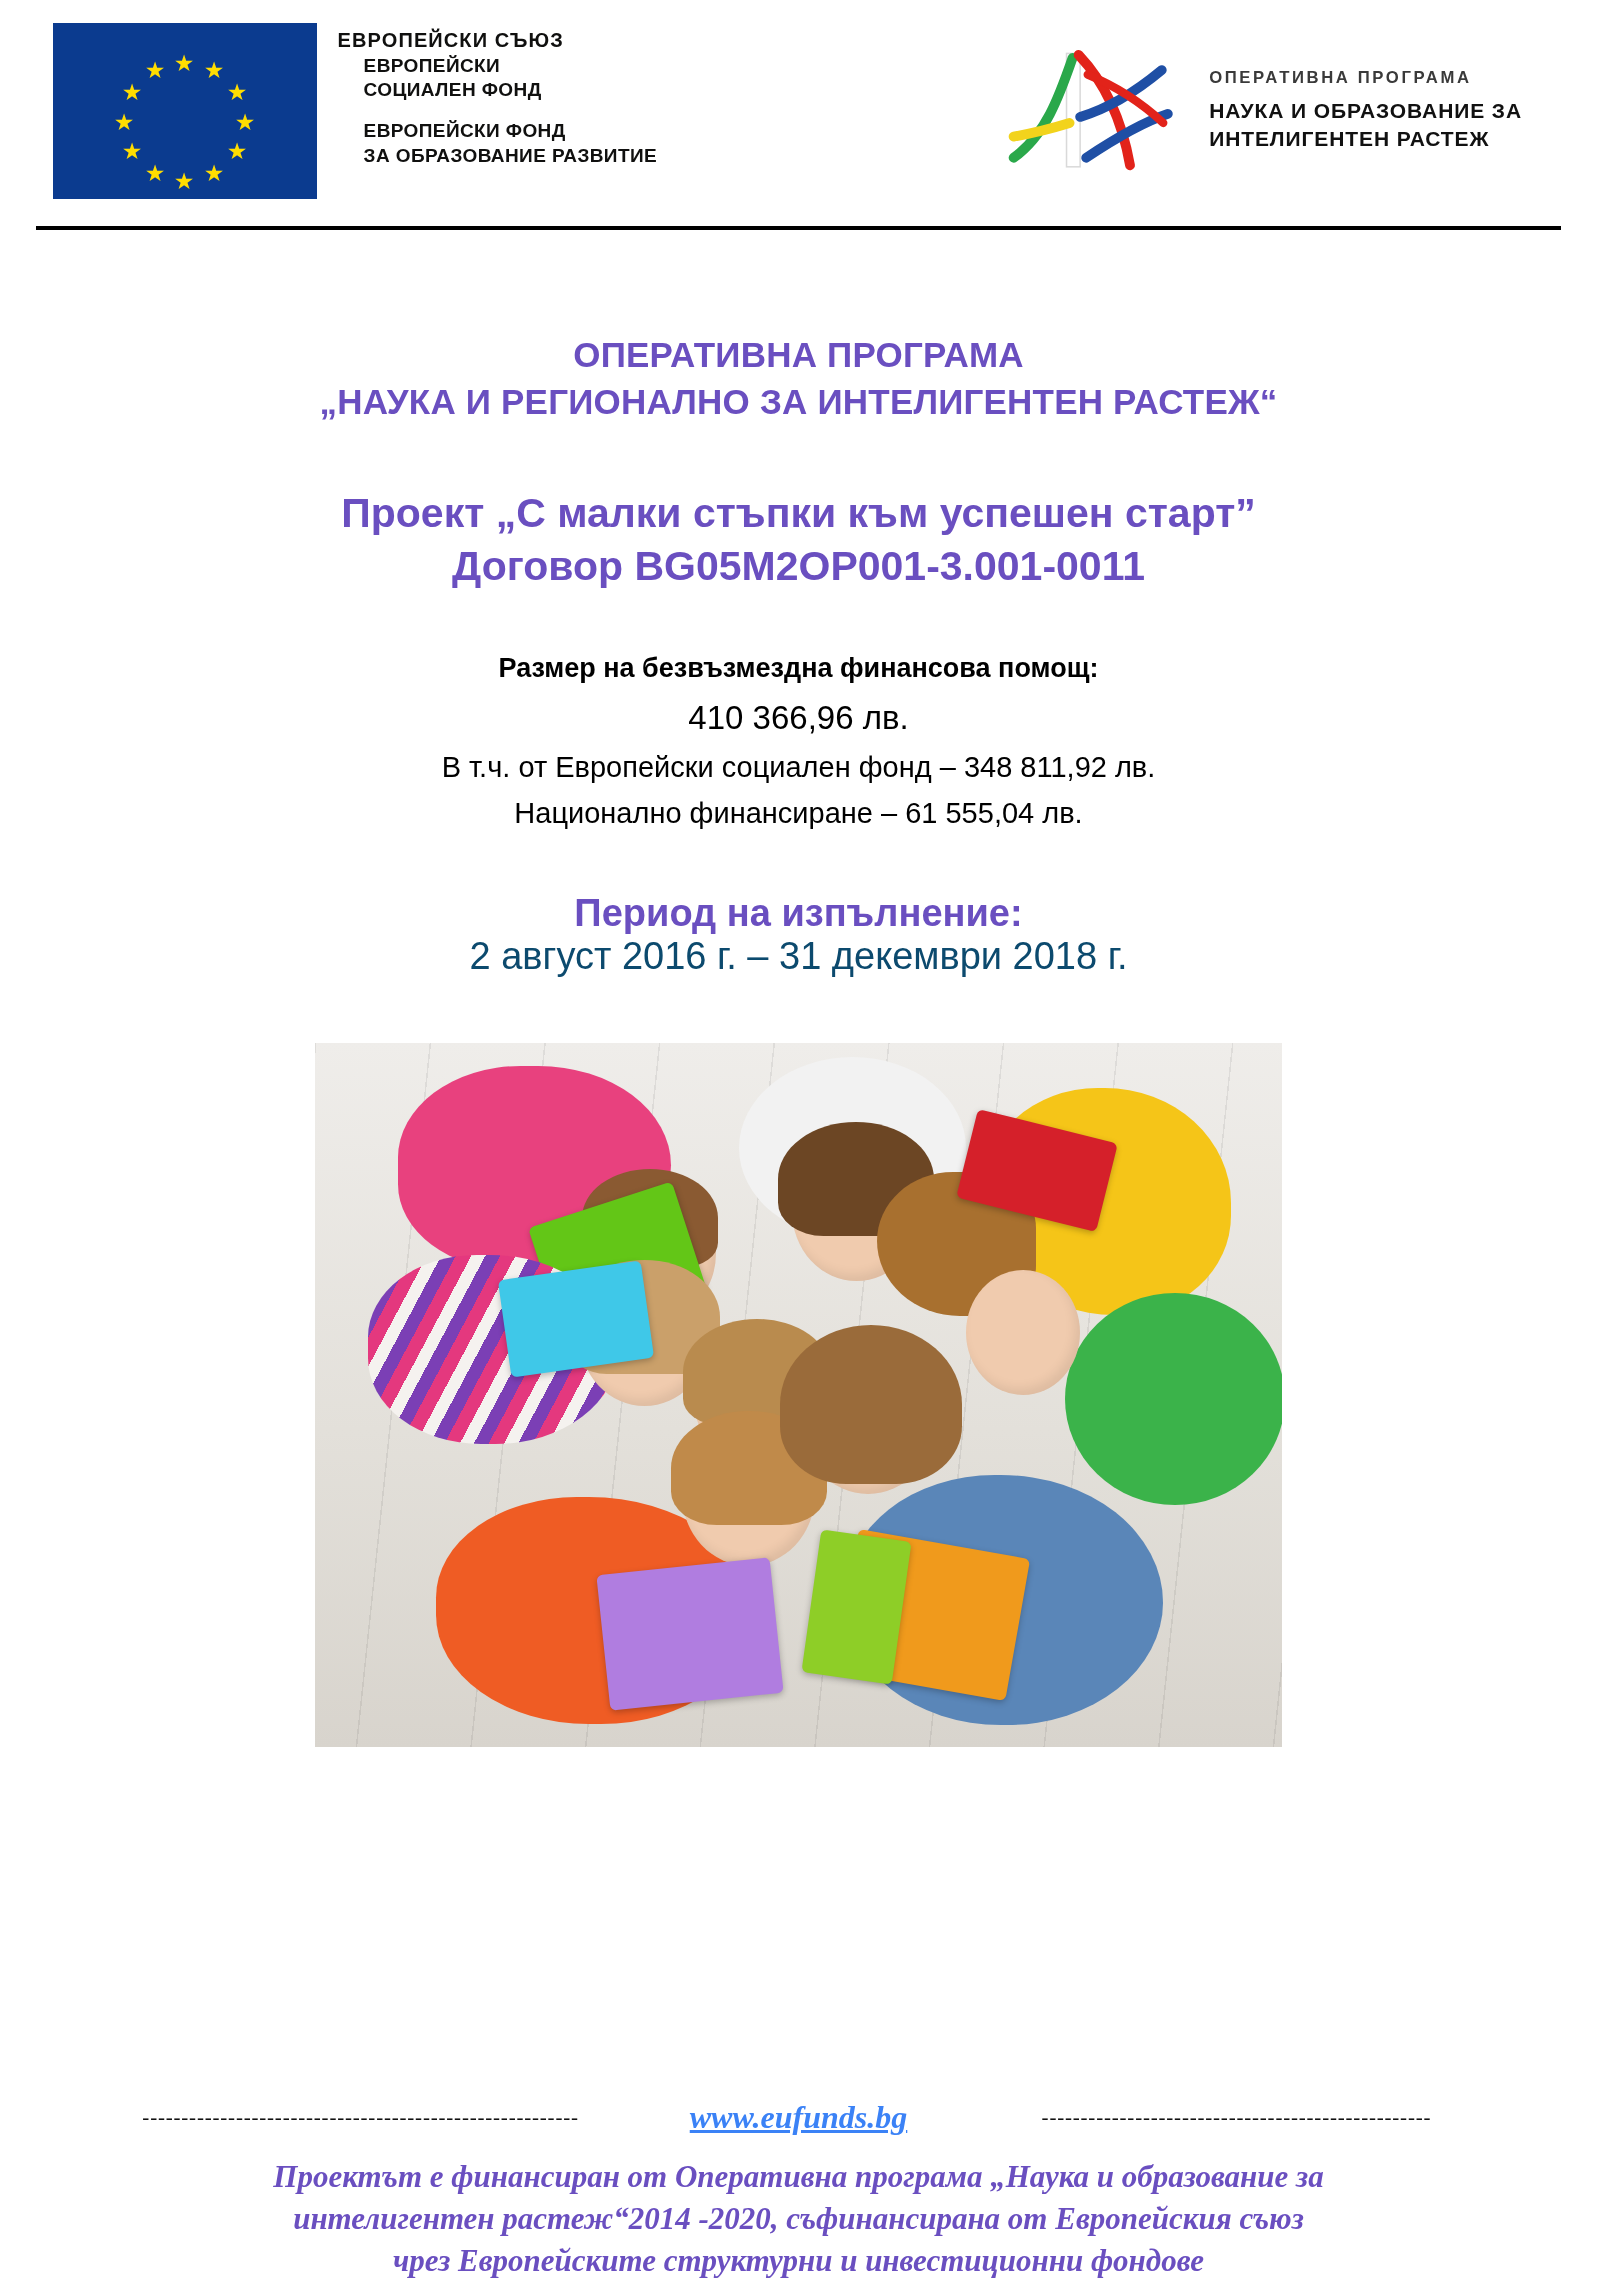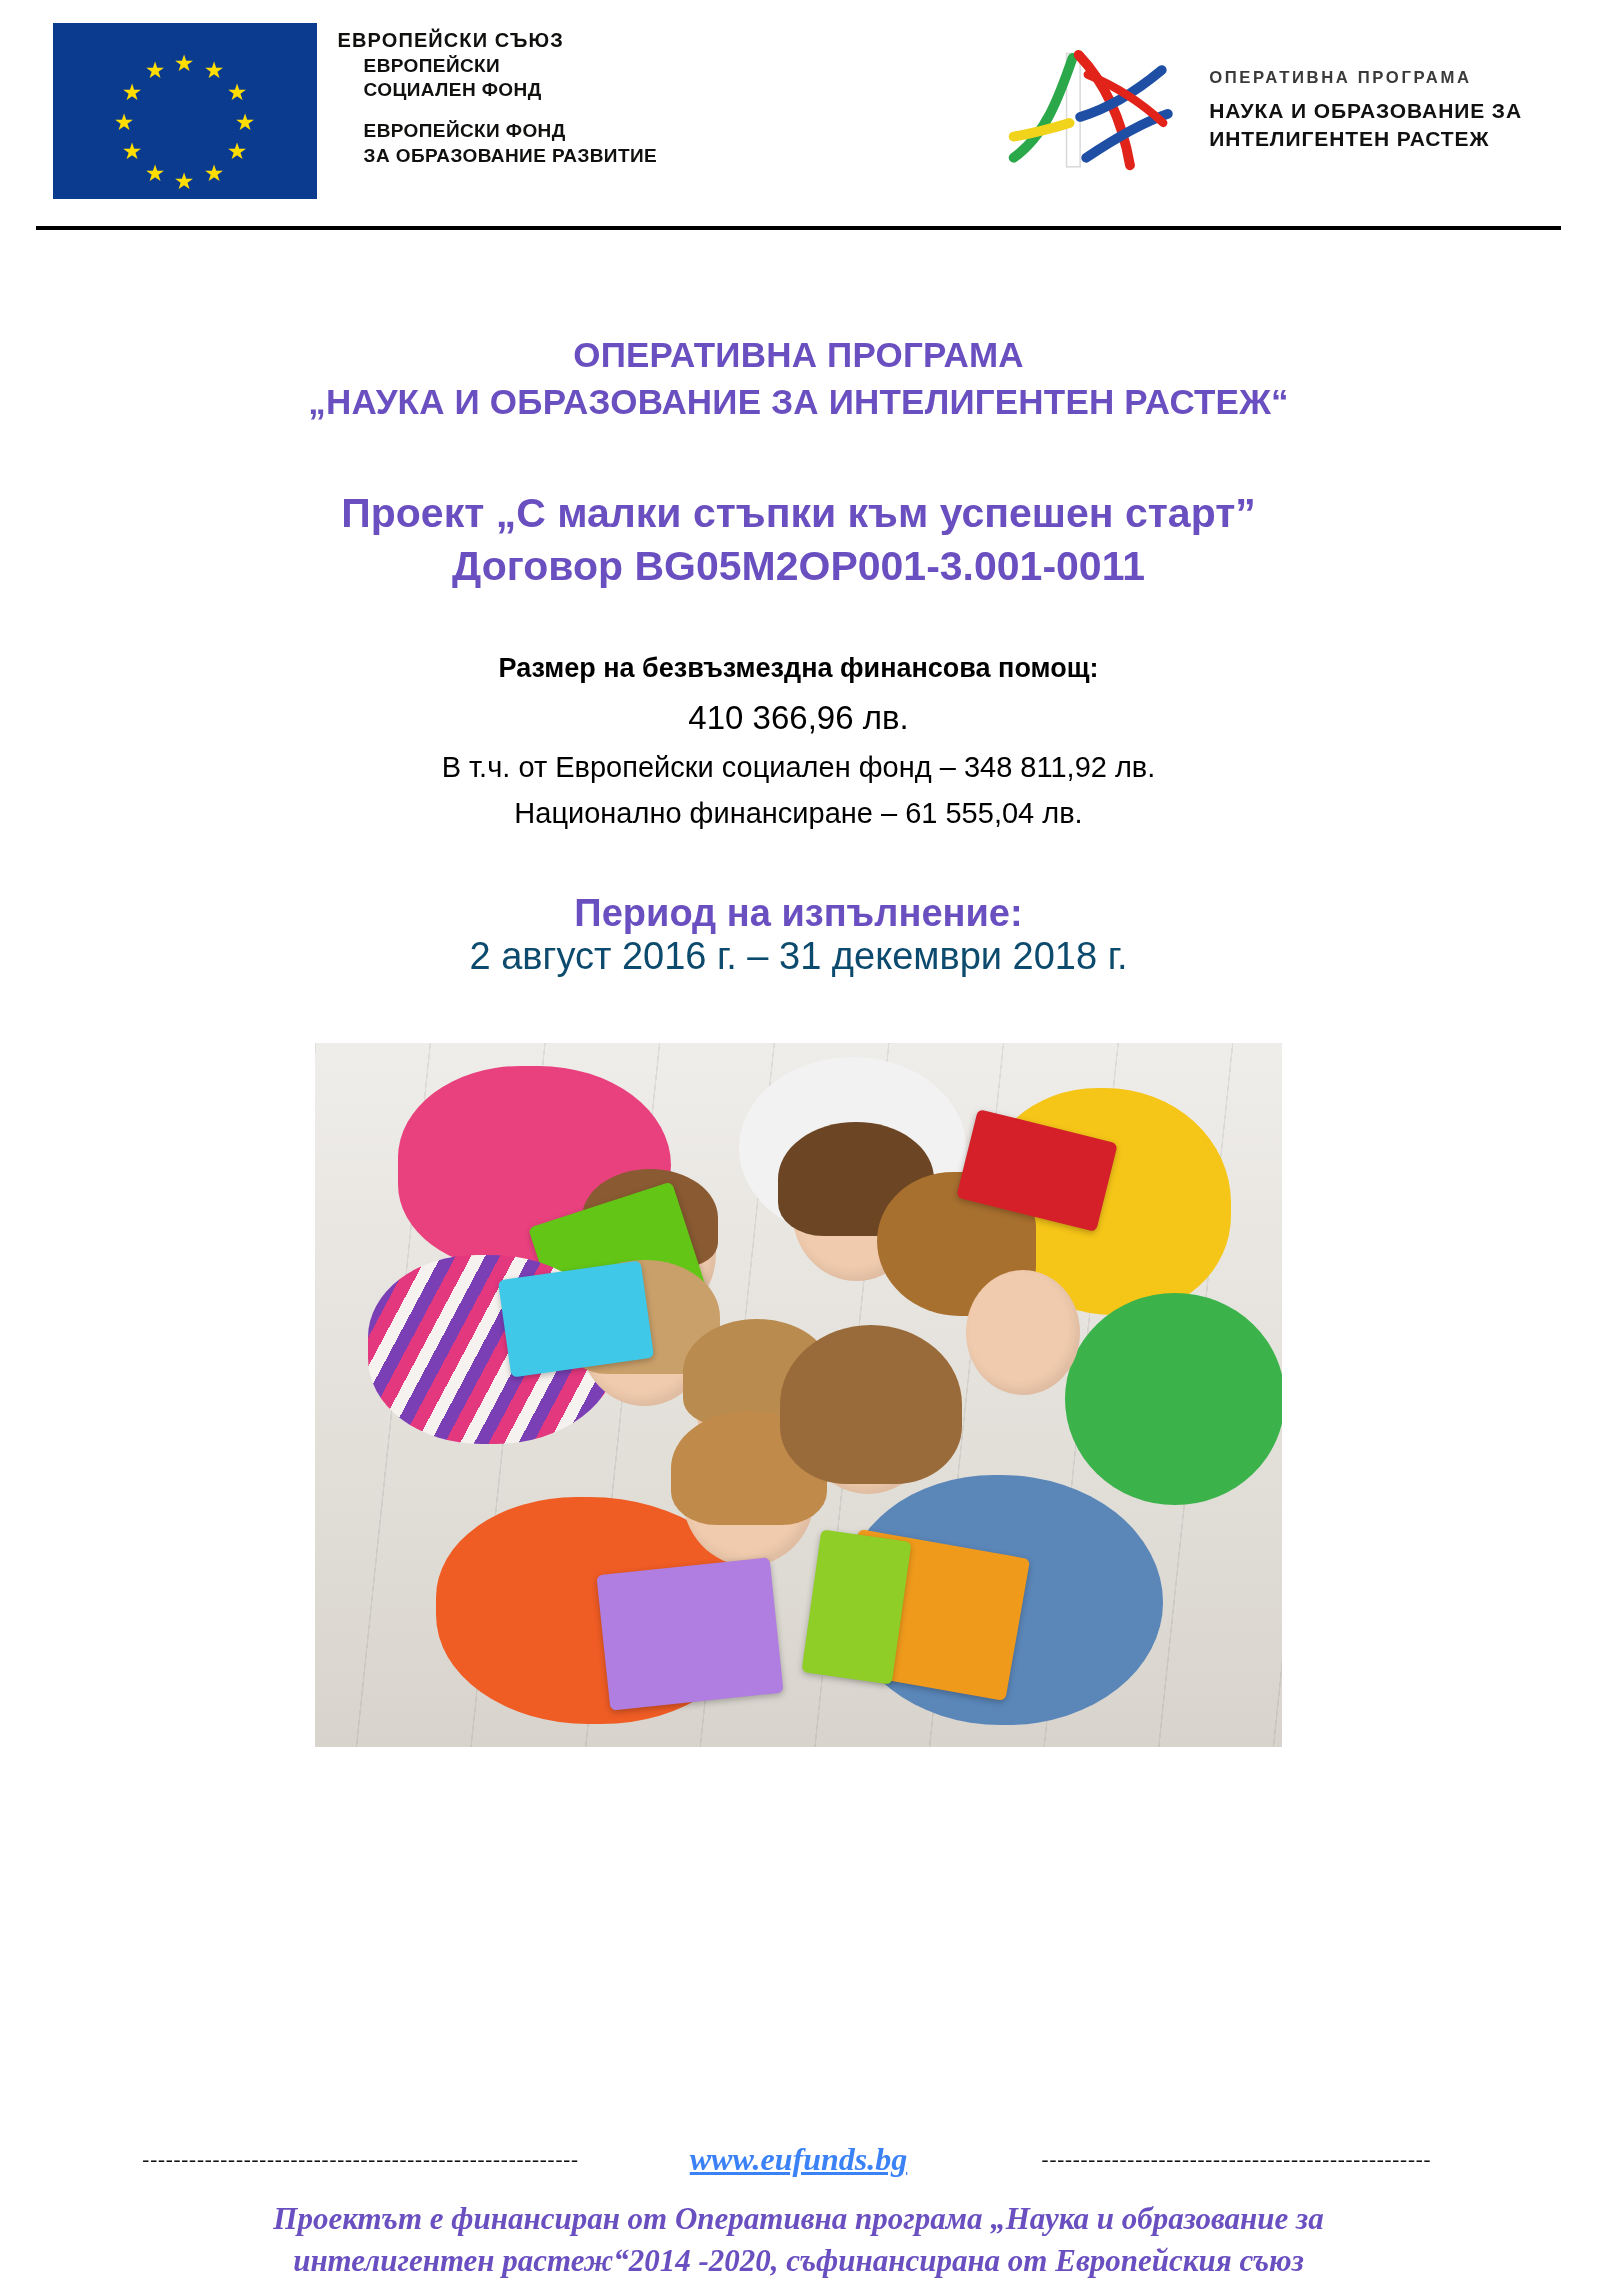--- a/index.html
+++ b/index.html
@@ -292,21 +292,21 @@
   </div>
 
   <div class="header-rule"></div>
 </div>
 
 <div class="content">
   <div class="spacer-1"></div>
 
   <div class="op-heading">
     <div>ОПЕРАТИВНА ПРОГРАМА</div>
-    <div>„НАУКА И ОБРАЗОВАНИЕ ЗА ИНТЕЛИГЕНТЕН РАСТЕЖ“</div>
+    <div>„НАУКА И РЕГИОНАЛНО ЗА ИНТЕЛИГЕНТЕН РАСТЕЖ“</div>
   </div>
 
   <div class="project-title">
     <div>Проект „С малки стъпки към успешен старт”</div>
     <div>Договор  BG05M2OP001-3.001-0011</div>
   </div>
 
   <div class="grant-label">Размер на безвъзмездна финансова помощ:</div>
   <div class="grant-amount">410 366,96 лв.</div>
   <div class="grant-line">В т.ч. от Европейски социален фонд – 348 811,92 лв.</div>
@@ -358,15 +358,16 @@
 
 <div class="footer">
   <div class="url-row">
     <div class="dashes">--------------------------------------------------------</div>
     <a class="url" href="#">www.eufunds.bg</a>
     <div class="dashes">--------------------------------------------------</div>
   </div>
   <div class="footer-note">
     <div>Проектът е  финансиран от Оперативна програма „Наука и образование за</div>
     <div>интелигентен растеж“2014 -2020, съфинансирана от Европейския съюз</div>
+    <div>чрез Европейските структурни и инвестиционни фондове</div>
   </div>
 </div>
 
 
 </body></html>

